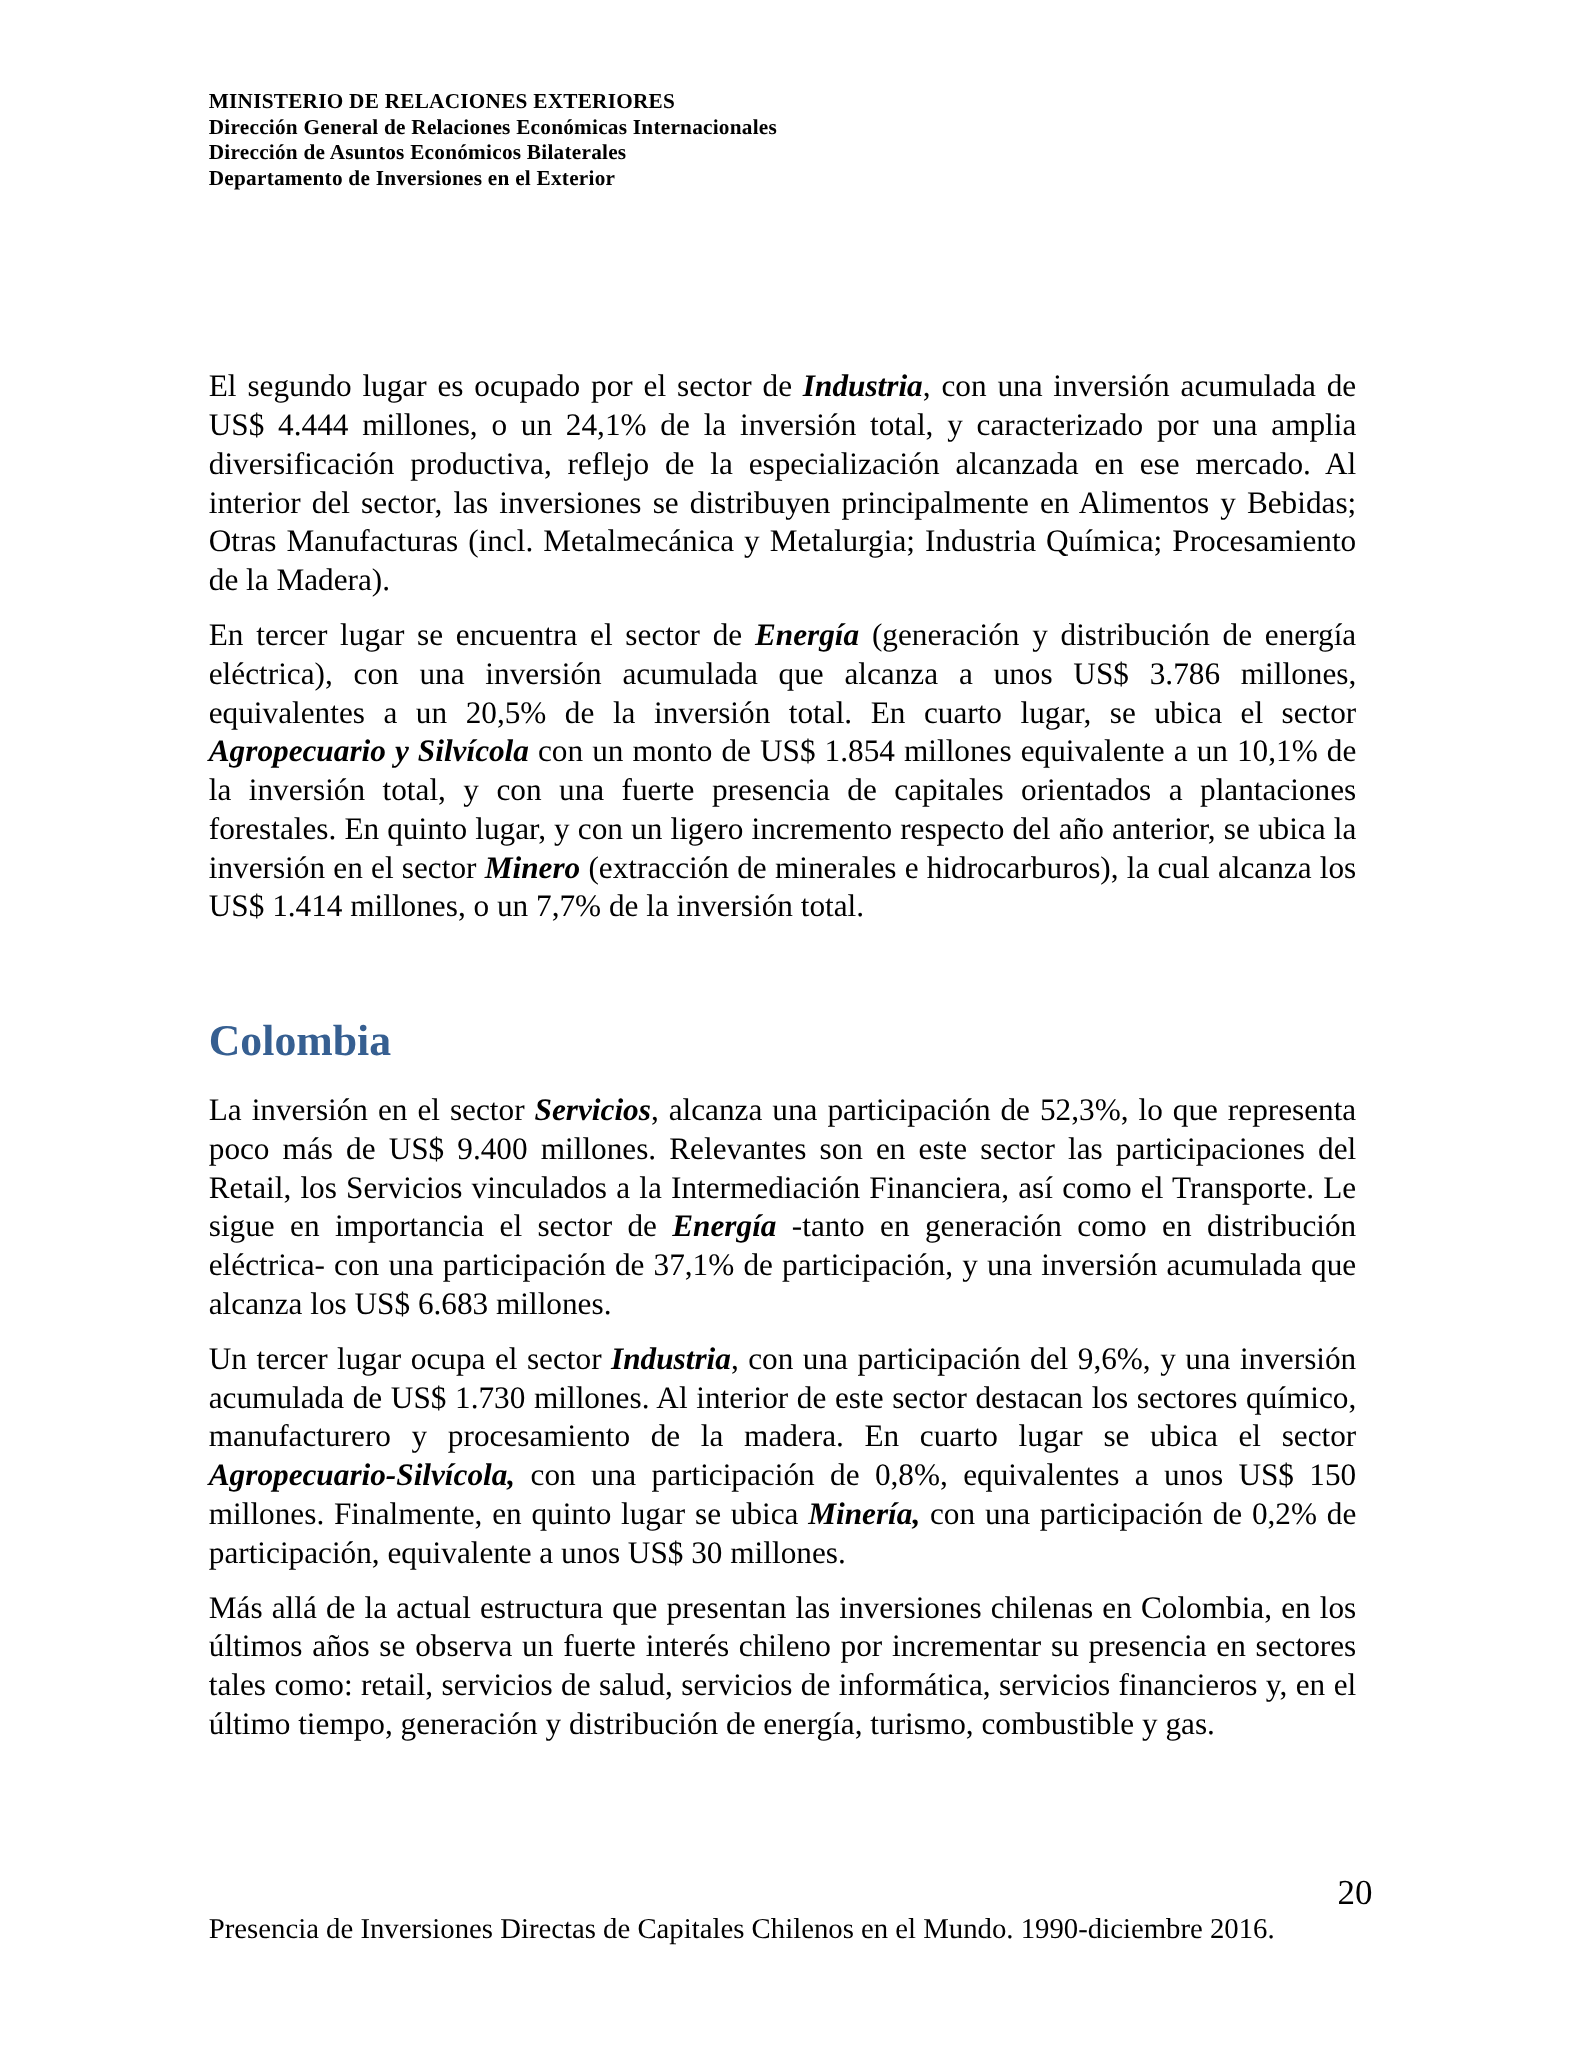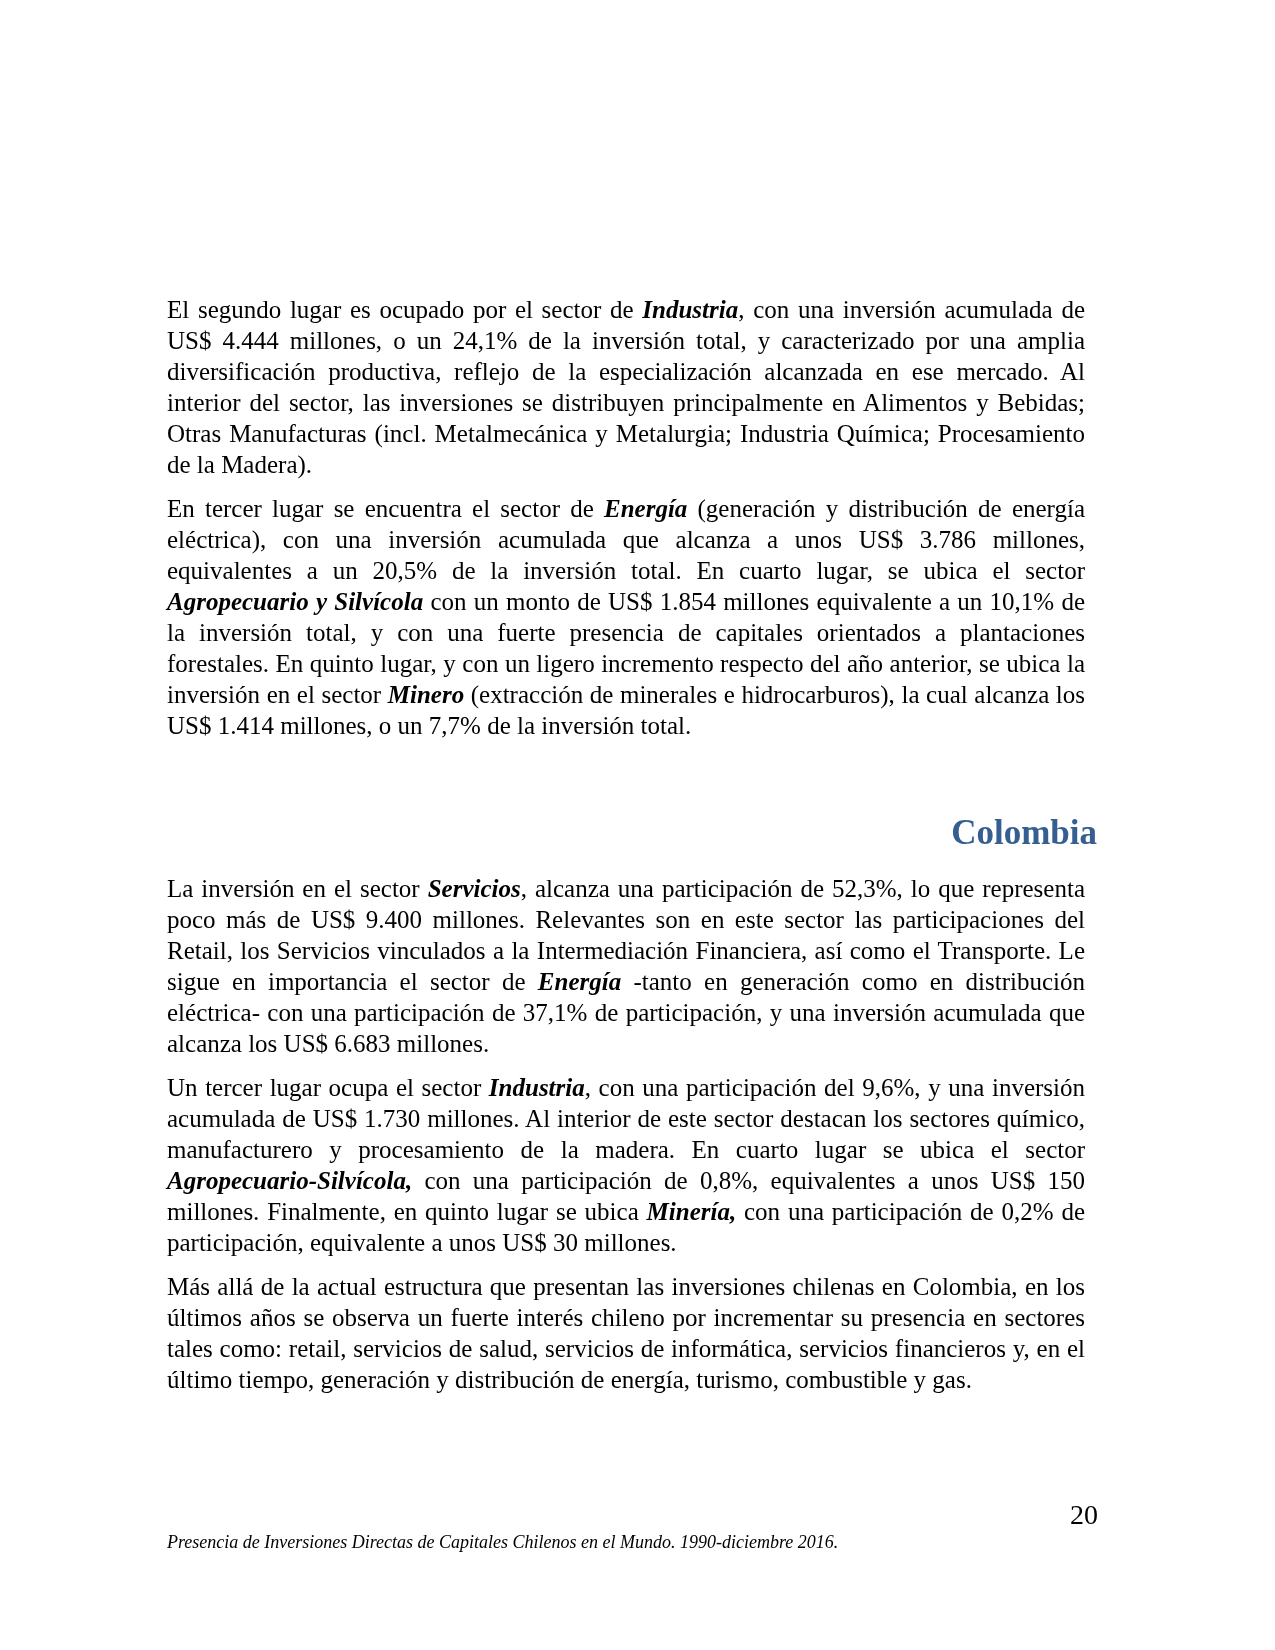--- a/index.html
+++ b/index.html
@@ -42,44 +42,49 @@
     font-weight: bold;
     font-style: italic;
   }
   .section-heading {
     font-family: "Liberation Serif", serif;
     font-size: 35px;
     font-weight: bold;
     color: #365F91; 
     margin: 72px 0 20px 0;
     line-height: 1.15;
-    text-align: right;
+    text-align: left;
   }
   .page-number {
     position: absolute;
     right: 177px;
     top: 1501px;
     font-size: 28px;
     line-height: 28px;
   }
   .footer-citation {
     position: absolute;
     left: 167px;
     top: 1529px;
-    font-size: 18px;
-    font-style: italic;
+    font-size: 23px;
     line-height: 27px;
     white-space: nowrap;
   }
 </style>
 </head>
 <body>
 
 <div class="page">
 
+  <div class="letterhead">
+    <div>MINISTERIO DE RELACIONES EXTERIORES</div>
+    <div>Dirección General de Relaciones Económicas Internacionales</div>
+    <div>Dirección de Asuntos Económicos Bilaterales</div>
+    <div>Departamento de Inversiones en el Exterior</div>
+  </div>
 
   <div class="doc-body">
 
     <p><span>El segundo lugar es ocupado por el sector de </span><span class="bi">Industria</span><span>, con una inversión acumulada de US$ 4.444 millones, o un 24,1% de la inversión total, y caracterizado por una amplia diversificación productiva, reflejo de la especialización alcanzada en ese mercado. Al interior del sector, las inversiones se distribuyen principalmente en Alimentos y Bebidas; Otras Manufacturas (incl. Metalmecánica y Metalurgia; Industria Química; Procesamiento de la Madera).</span></p>
 
     <p><span>En tercer lugar se encuentra el sector de </span><span class="bi">Energía</span><span> (generación y distribución de energía eléctrica), con una inversión acumulada que alcanza a unos US$ 3.786 millones, equivalentes a un 20,5% de la inversión total. En cuarto lugar, se ubica el sector </span><span class="bi">Agropecuario y Silvícola</span><span> con un monto de US$ 1.854 millones equivalente a un 10,1% de la inversión total, y con una fuerte presencia de capitales orientados a plantaciones forestales. En quinto lugar, y con un ligero incremento respecto del año anterior, se ubica la inversión en el sector </span><span class="bi">Minero</span><span> (extracción de minerales e hidrocarburos), la cual alcanza los US$ 1.414 millones, o un 7,7% de la inversión total.</span></p>
 
     <h1 class="section-heading">Colombia</h1>
 
     <p><span>La inversión en el sector </span><span class="bi">Servicios</span><span>, alcanza una participación de 52,3%, lo que representa poco más de US$ 9.400 millones. Relevantes son en este sector las participaciones del Retail, los Servicios vinculados a la Intermediación Financiera, así como el Transporte. Le sigue en importancia el sector de </span><span class="bi">Energía</span><span> -tanto en generación como en distribución eléctrica- con una participación de 37,1% de participación, y una inversión acumulada que alcanza los US$ 6.683 millones.</span></p>

